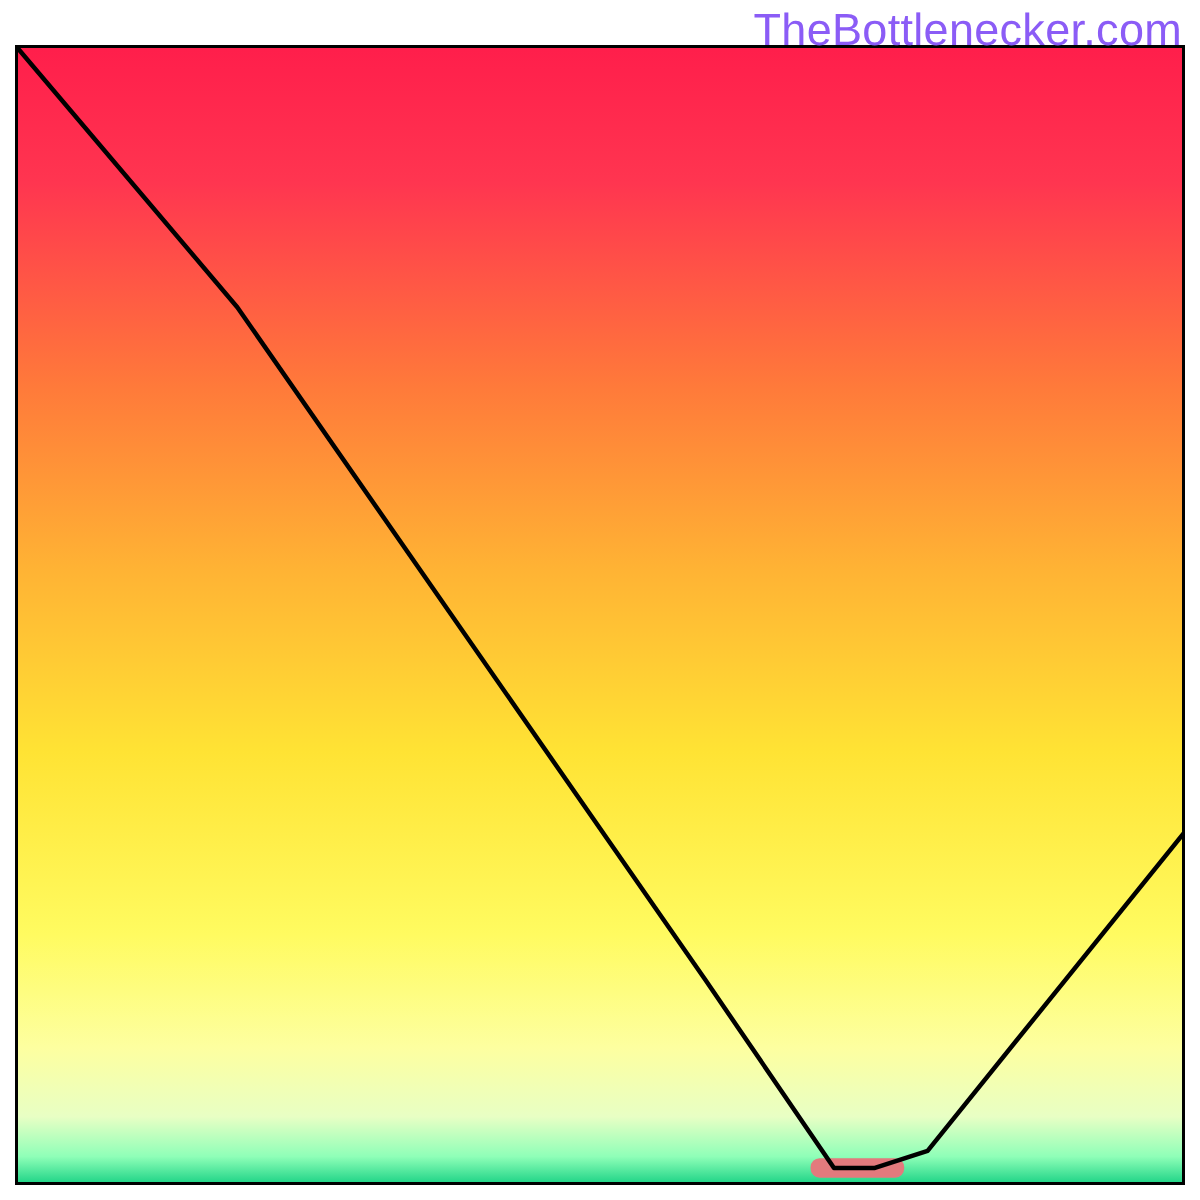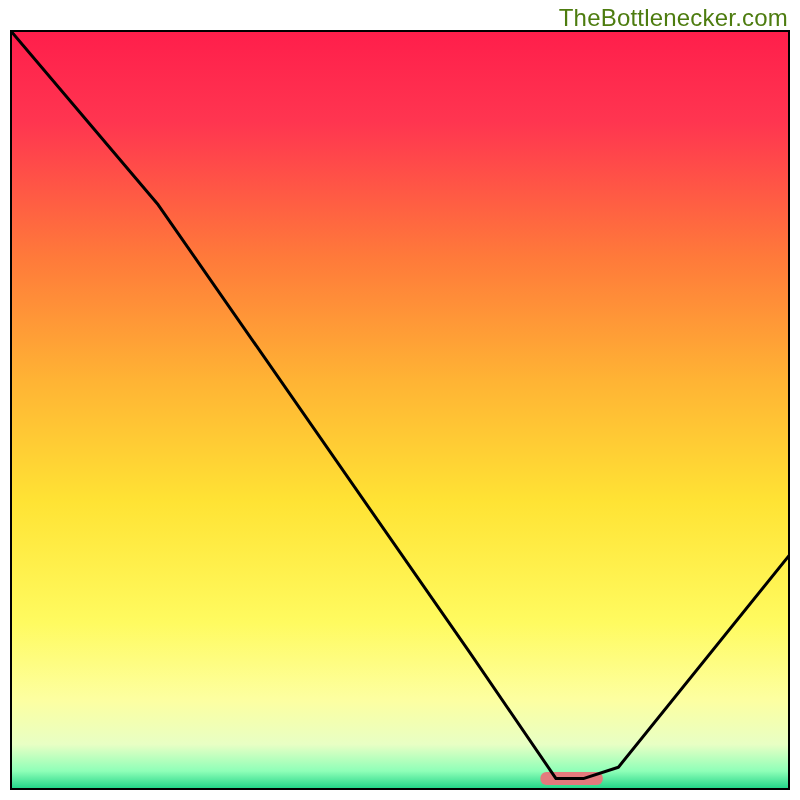--- a/index.html
+++ b/index.html
@@ -9,22 +9,22 @@
     height: 800px;
     font-family: Arial, Helvetica, sans-serif;
     background: #ffffff;
     position: relative;
     overflow: hidden;
   }
   .attribution {
     position: absolute;
     top: 4px;
     right: 12px;
-    font-size: 24px;
-    color: #4d7c0f;
+    font-size: 30px;
+    color: #8b5cf6;
     font-weight: normal;
     letter-spacing: 0.2px;
     z-index: 10;
   }
   .chart-frame {
     position: absolute;
     left: 10px;
     top: 30px;
     width: 780px;
     height: 760px;

